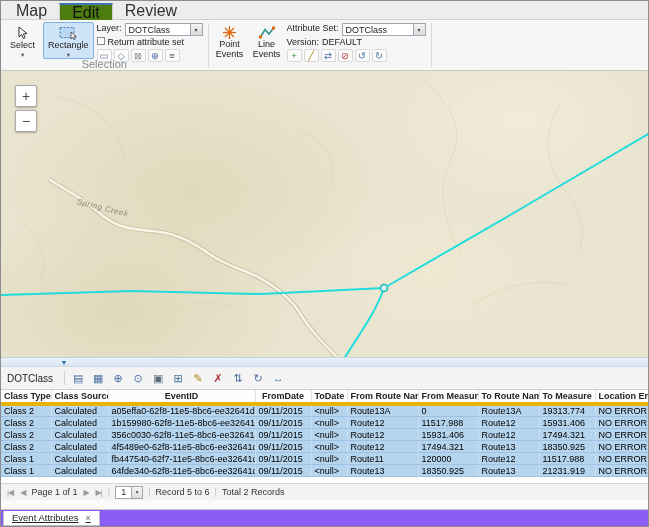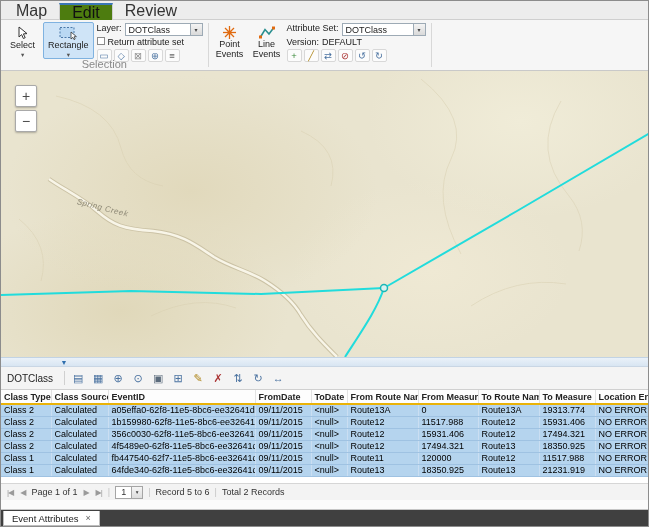--- a/index.html
+++ b/index.html
@@ -53,36 +53,36 @@
   .tool-icons { display:flex; gap:2px; }
   .tool-btn { width:18px; height:18px; display:flex; align-items:center; justify-content:center; font-size:11px; border:1px solid transparent; border-radius:2px; cursor:pointer; }
 
   
   .table-wrap { height:93px; flex:0 0 93px; overflow:hidden; background:#fff; }
   table { border-collapse:collapse; table-layout:fixed; width:649px; }
   col:nth-child(1){width:50px} col:nth-child(2){width:57px} col:nth-child(3){width:147px}
   col:nth-child(4){width:56px} col:nth-child(5){width:36px} col:nth-child(6){width:71px}
   col:nth-child(7){width:60px} col:nth-child(8){width:61px} col:nth-child(9){width:56px}
   col:nth-child(10){width:55px}
-  th { height:14px; font-weight:bold; font-size:9px; text-align:left; padding:0 3px; background:#fdfdfd; border-right:1px solid #e2e2e2; border-bottom:2px solid #eab308; white-space:nowrap; overflow:hidden; }
+  th { height:14px; font-weight:bold; font-size:9px; text-align:center; padding:0 3px; background:#fdfdfd; border-right:1px solid #e2e2e2; border-bottom:4px solid #eab308; white-space:nowrap; overflow:hidden; }
   td { height:12px; font-size:9px; padding:0 3px; background:var(--sel-row,#b5d4ee); border-right:1px solid #cadef2; border-bottom:1px solid #9fc2e2; white-space:nowrap; overflow:hidden; color:#000; }
 
   
   .pagination { height:17px; flex:0 0 17px; background:#f3f3f3; border-top:1px solid #d6d6d6; display:flex; align-items:center; padding:0 5px; gap:5px; font-size:9px; color:#333; }
   .pgbtn { color:#9a9a9a; font-size:8px; padding:0 1px; cursor:default; letter-spacing:-1px; }
   .ptext { color:#333; }
   .psep { color:#c4c4c4; }
   .page-combo { display:flex; align-items:center; background:#fff; border:1px solid #a5a5a5; height:13px; }
   .page-combo .val { width:15px; text-align:center; font-size:9px; }
   .page-combo .ccaret { width:11px; align-self:stretch; background:linear-gradient(#f5f5f5,#ddd); border-left:1px solid #a5a5a5; font-size:5.5px; display:flex; align-items:center; justify-content:center; color:#444; }
 
   .panel-filler { flex:1; background:#fbfbfb; }
 
   
-  .bottom-bar { height:17px; flex:0 0 17px; background:#404040; border-top:1px solid #c6c6c6; display:flex; align-items:flex-end; padding-left:2px; }
+  .bottom-bar { height:17px; flex:0 0 17px; background:#8b5cf6; border-top:1px solid #c6c6c6; display:flex; align-items:center; padding-left:2px;text-decoration:underline; }
   .bottom-tab { background:#fff; border:1px solid #bdbdbd; border-top:none; height:15px; display:flex; align-items:center; gap:7px; padding:0 8px; font-size:9.5px; color:#222; }
   .close-x { color:#666; font-size:9px; cursor:pointer; }
 </style>
 </head>
 <body style="--sel-row: #b5d4ee; --accent: #3a76b5;">
 
 <div class="app">
 
   <div class="tabbar">
       <div class="rtab">Map</div>

